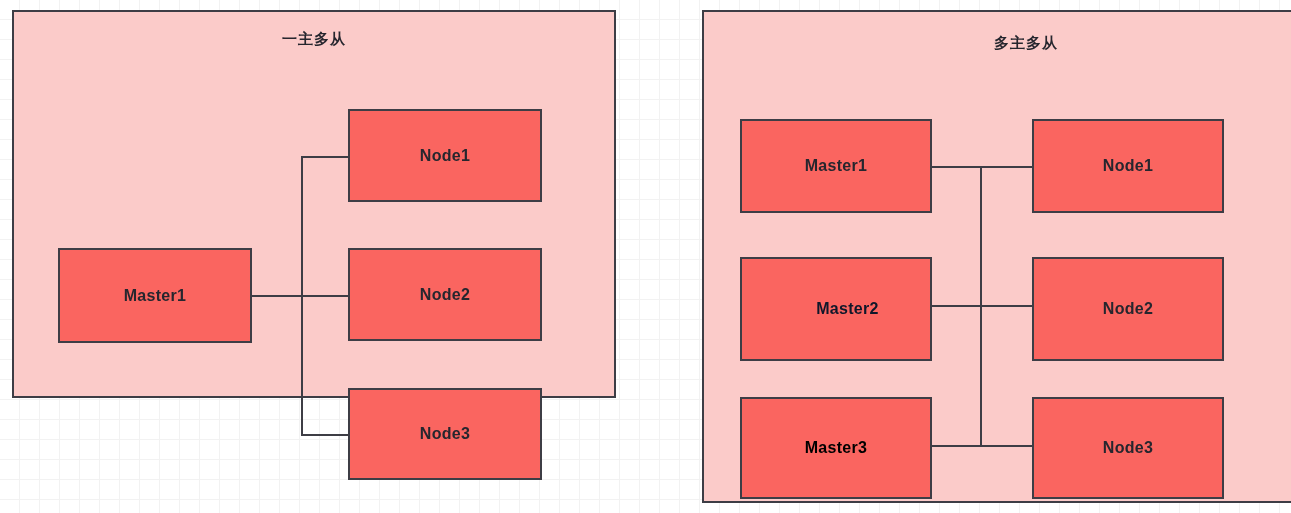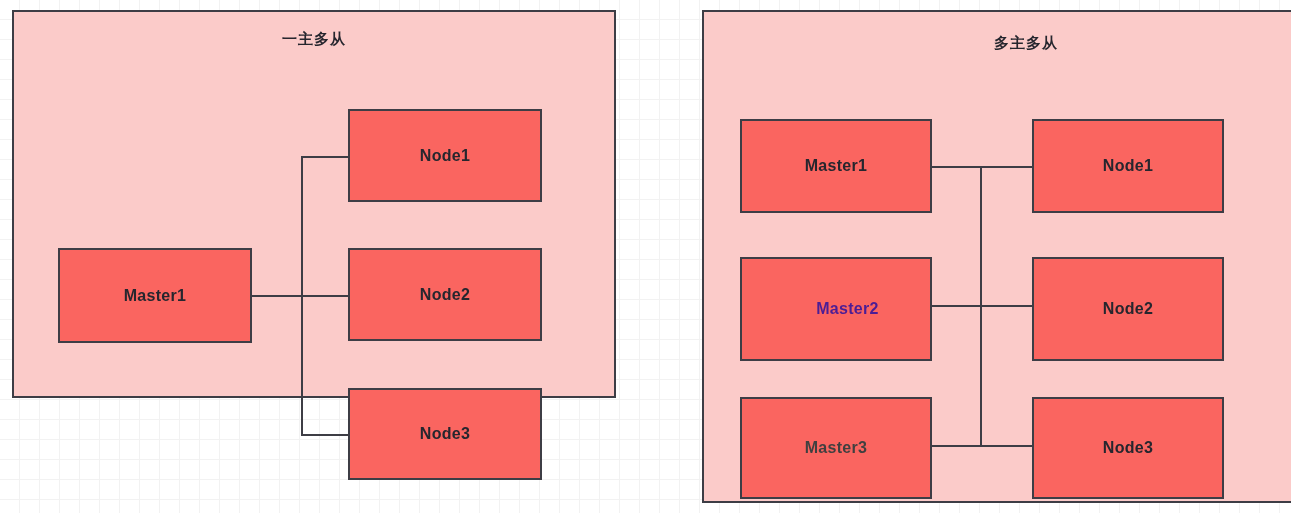--- a/index.html
+++ b/index.html
@@ -92,24 +92,24 @@
     <div class="panel" style="left: 702px; top: 10px; width: 648px; height: 493px; background: rgb(251, 203, 201); border-color: rgb(61, 61, 69);">
       <div class="panel-title" style="top: 22px; color: rgb(38, 38, 46);">多主多从</div>
       <div class="edge-v" style="left: 276px; top: 154px; height: 281px; background: rgb(61, 61, 69);"></div>
       <div class="edge-h" style="left: 228px; top: 154px; width: 100px; background: rgb(61, 61, 69);"></div>
       <div class="edge-h" style="left: 228px; top: 293px; width: 100px; background: rgb(61, 61, 69);"></div>
       <div class="edge-h" style="left: 228px; top: 433px; width: 100px; background: rgb(61, 61, 69);"></div>
       <div class="node-box" style="left: 36px; top: 107px; width: 192px; height: 94px; background: rgb(250, 101, 96); border-color: rgb(61, 61, 69);">
         <span class="node-label" style="color: rgb(38, 38, 46);">Master1</span>
       </div>
       <div class="node-box" style="left: 36px; top: 245px; width: 192px; height: 104px; background: rgb(250, 101, 96); border-color: rgb(61, 61, 69);">
-        <span class="node-label" style="color: #4c1d95; padding-left: 23px;">Master2</span>
+        <span class="node-label" style="color: #0f172a; padding-left: 23px;">Master2</span>
       </div>
       <div class="node-box" style="left: 36px; top: 385px; width: 192px; height: 102px; background: rgb(250, 101, 96); border-color: rgb(61, 61, 69);">
-        <span class="node-label" style="color: #404040;">Master3</span>
+        <span class="node-label" style="color: #000000;">Master3</span>
       </div>
       <div class="node-box" style="left: 328px; top: 107px; width: 192px; height: 94px; background: rgb(250, 101, 96); border-color: rgb(61, 61, 69);">
         <span class="node-label" style="color: rgb(38, 38, 46);">Node1</span>
       </div>
       <div class="node-box" style="left: 328px; top: 245px; width: 192px; height: 104px; background: rgb(250, 101, 96); border-color: rgb(61, 61, 69);">
         <span class="node-label" style="color: rgb(38, 38, 46);">Node2</span>
       </div>
       <div class="node-box" style="left: 328px; top: 385px; width: 192px; height: 102px; background: rgb(250, 101, 96); border-color: rgb(61, 61, 69);">
         <span class="node-label" style="color: rgb(38, 38, 46);">Node3</span>
       </div>

